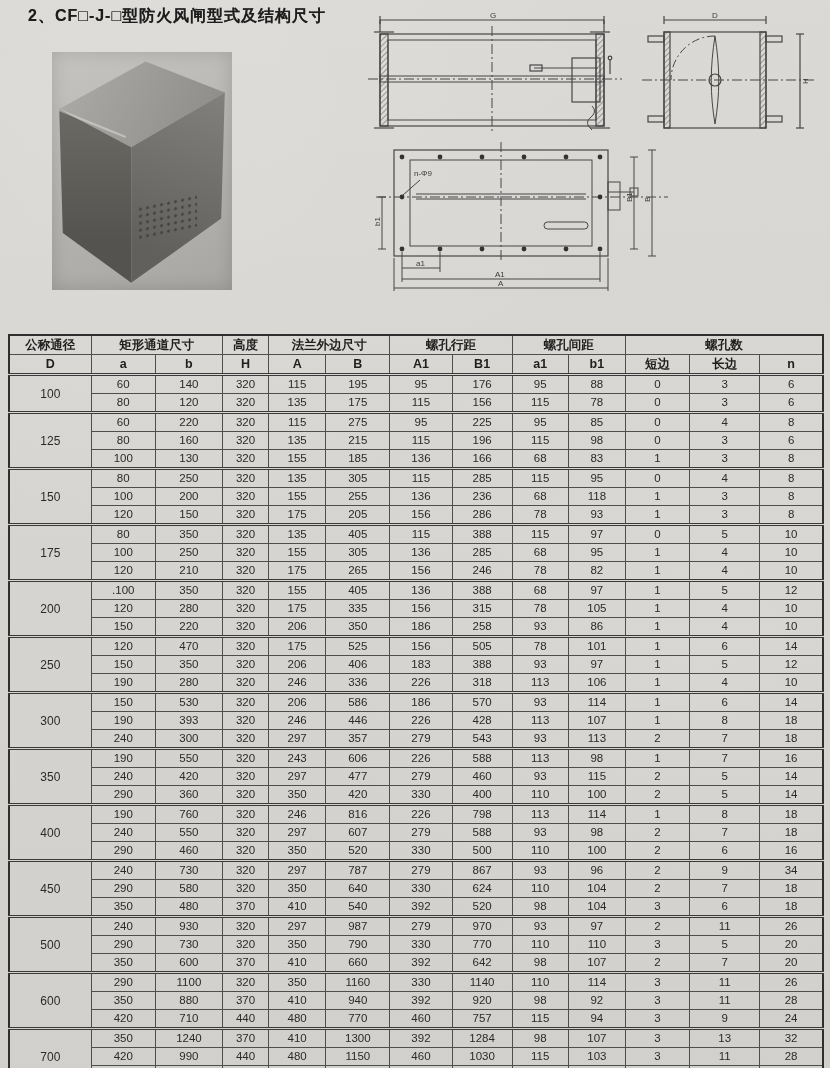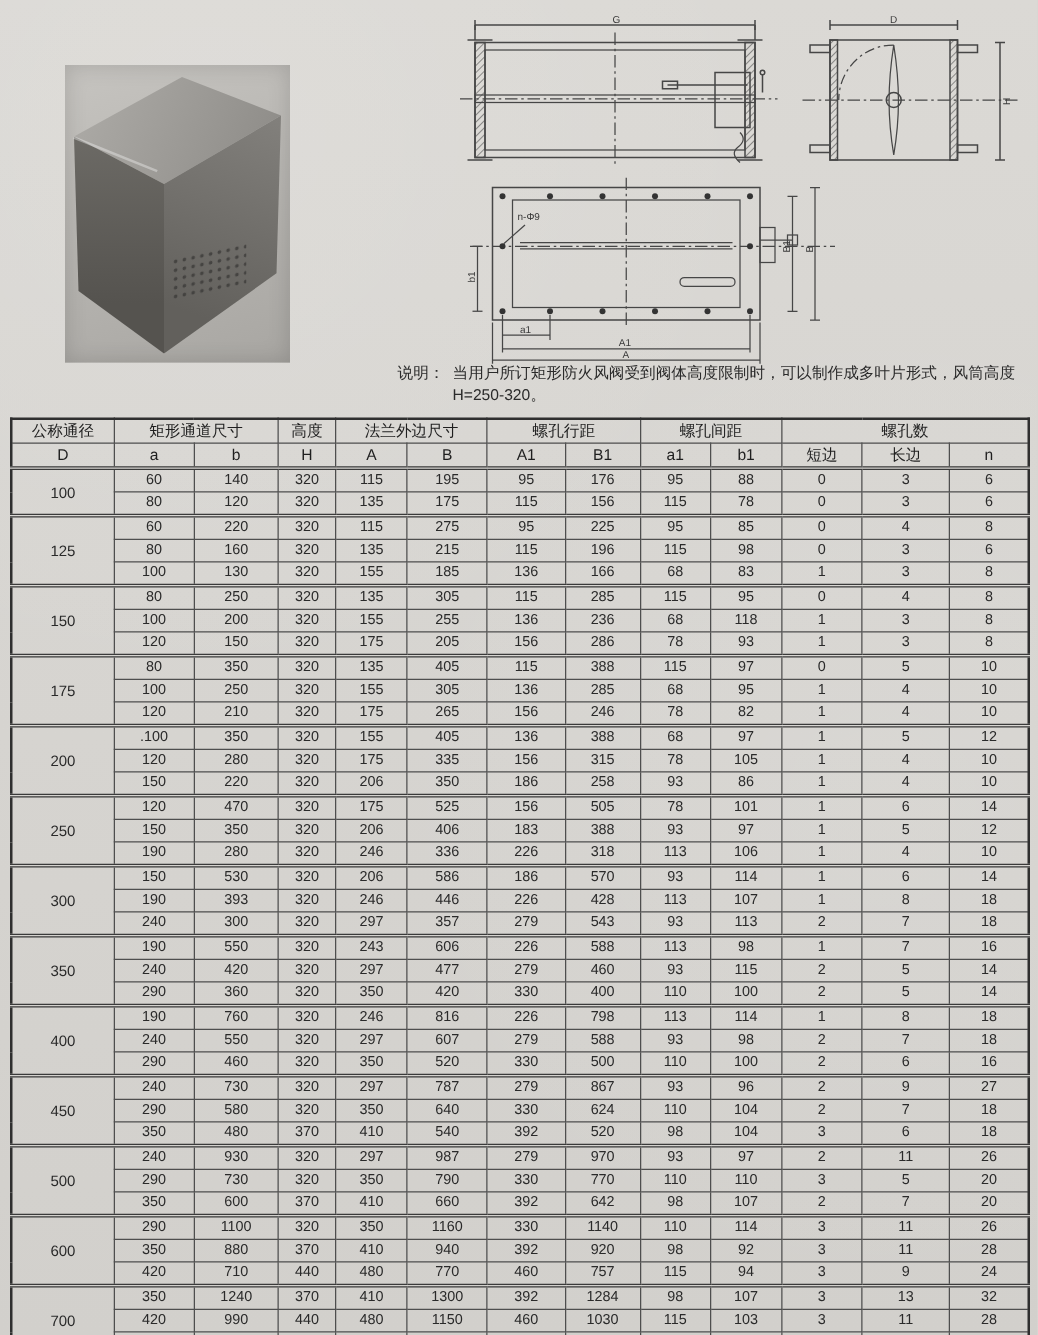--- a/index.html
+++ b/index.html
@@ -62,34 +62,35 @@
   .note .lbl{float:left;}
   .note .body{display:block;padding-left:44px;}
   
   .tablewrap{position:absolute;left:8px;top:334px;}
   table{border-collapse:collapse;table-layout:fixed;width:816px;border:2px solid #2f2f2f;}
   th,td{
     border:1px solid #4e4e4e;text-align:center;padding:0;
     font-size:11.5px;height:17px;line-height:1;overflow:hidden;white-space:nowrap;
     color:#2a2a2a;
   }
-  thead th{font-weight:normal;font-size:12.5px;height:18px;color:#1f1f1f;}
+  thead th{font-weight:bold;font-size:12.5px;height:18px;color:#1f1f1f;}
   thead tr:first-child th{border-bottom:1px solid #4e4e4e;}
   tbody tr.group-start td{border-top:3px double #3a3a3a;}
   td.dcell{font-size:12px;}
   col.c-d{width:82px;} col.c-a{width:64px;} col.c-b{width:67px;} col.c-h{width:46px;}
   col.c-A{width:57px;} col.c-B{width:64px;} col.c-A1{width:62px;} col.c-B1{width:60px;}
   col.c-a1{width:56px;} col.c-b1{width:57px;} col.c-sd{width:64px;} col.c-ld{width:70px;}
   col.c-n{width:63px;}
 </style>
 </head>
 <body>
 
 <div class="page">
 
+  <div class="title">2、CF□-J-□型防火风闸型式及结构尺寸</div>
 
   <div class="photo">
     <div class="face ph-top"></div>
     <div class="face ph-left"></div>
     <div class="face ph-right"></div>
     <div class="ph-grille"></div>
     <div class="ph-edge"></div>
   </div>
 
   <div class="drw" style="left:366px;top:10px;">
@@ -207,24 +208,20 @@
       <text x="42" y="34" font-size="8">n-Φ9</text>
       <text x="8" y="84" font-size="8" transform="rotate(-90 8 84)">b1</text>
       <text x="44" y="124" font-size="8">a1</text>
       <text x="123" y="135" font-size="8">A1</text>
       <text x="126" y="144" font-size="8">A</text>
       <text x="260" y="60" font-size="8" transform="rotate(-90 260 60)">B1</text>
       <text x="278" y="60" font-size="8" transform="rotate(-90 278 60)">B</text>
     </svg>
   </div>
 
-  <div class="note">
-    <span class="lbl">说明：</span>
-    <span class="body">当用户所订矩形防火风阀受到阀体高度限制时，可以制作成多叶片形式，风筒高度H=250-320。</span>
-  </div>
 
   <div class="tablewrap">
     <table>
       <colgroup>
         <col class="c-d">
           <col class="c-a">
           <col class="c-b">
           <col class="c-h">
         <col class="c-A">
           <col class="c-B">
@@ -642,21 +639,21 @@
             <td>730</td>
             <td>320</td>
             <td>297</td>
             <td>787</td>
             <td>279</td>
             <td>867</td>
             <td>93</td>
             <td>96</td>
             <td>2</td>
             <td>9</td>
-            <td>27</td>
+            <td>34</td>
           </tr>
           <tr>
             <td>290</td>
             <td>580</td>
             <td>320</td>
             <td>350</td>
             <td>640</td>
             <td>330</td>
             <td>624</td>
             <td>110</td>

